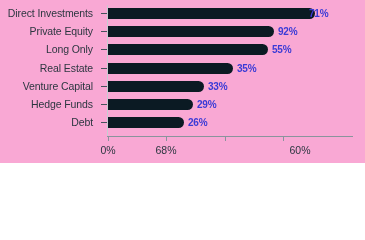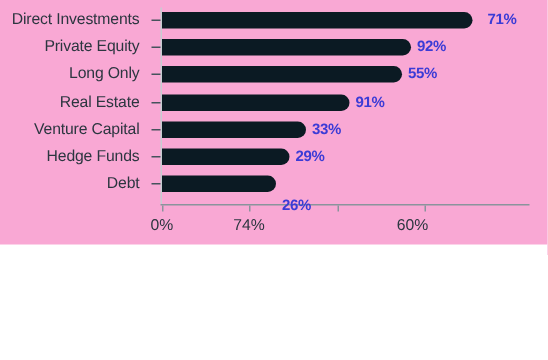--- a/index.html
+++ b/index.html
@@ -102,56 +102,56 @@
 <body>
 
 <div id="chart-root">
 
   <div id="y-axis-line"></div>
   <div id="x-axis-line"></div>
 
   <div class="cat-tick" style="top:13px;"></div>
   <div class="cat-label" style="top:8px;">Direct Investments</div>
   <div class="bar" style="top:8px;width:207px;"></div>
-  <div class="bar-value" style="top:8px;left:325px;">71%</div>
+  <div class="bar-value" style="top:8px;left:309px;">71%</div>
 
   <div class="cat-tick" style="top:31px;"></div>
   <div class="cat-label" style="top:26px;">Private Equity</div>
   <div class="bar" style="top:26px;width:166px;"></div>
   <div class="bar-value" style="top:26px;left:278px;">92%</div>
 
   <div class="cat-tick" style="top:49px;"></div>
   <div class="cat-label" style="top:44px;">Long Only</div>
   <div class="bar" style="top:44px;width:160px;"></div>
   <div class="bar-value" style="top:44px;left:272px;">55%</div>
 
   <div class="cat-tick" style="top:68px;"></div>
   <div class="cat-label" style="top:63px;">Real Estate</div>
   <div class="bar" style="top:63px;width:125px;"></div>
-  <div class="bar-value" style="top:63px;left:237px;">91%</div>
+  <div class="bar-value" style="top:63px;left:237px;">35%</div>
 
   <div class="cat-tick" style="top:86px;"></div>
   <div class="cat-label" style="top:81px;">Venture Capital</div>
   <div class="bar" style="top:81px;width:96px;"></div>
   <div class="bar-value" style="top:81px;left:208px;text-align:center;">33%</div>
 
   <div class="cat-tick" style="top:104px;"></div>
   <div class="cat-label" style="top:99px;">Hedge Funds</div>
   <div class="bar" style="top:99px;width:85px;"></div>
   <div class="bar-value" style="top:99px;left:197px;text-align:center;">29%</div>
 
   <div class="cat-tick" style="top:122px;"></div>
   <div class="cat-label" style="top:117px;">Debt</div>
   <div class="bar" style="top:117px;width:76px;"></div>
-  <div class="bar-value" style="top:117px;left:188px;margin-top:15px;">26%</div>
+  <div class="bar-value" style="top:117px;left:188px;">26%</div>
 
   <div class="x-tick" style="left:108px;"></div>
   <div class="x-tick-label" style="left:88px;">0%</div>
 
   <div class="x-tick" style="left:166px;"></div>
-  <div class="x-tick-label" style="left:146px;">74%</div>
+  <div class="x-tick-label" style="left:146px;">68%</div>
 
   <div class="x-tick" style="left:225px;"></div>
 
   <div class="x-tick" style="left:283px;"></div>
-  <div class="x-tick-label" style="left:255px;">60%</div>
+  <div class="x-tick-label" style="left:280px;">60%</div>
 
 </div>
 
 </body></html>

